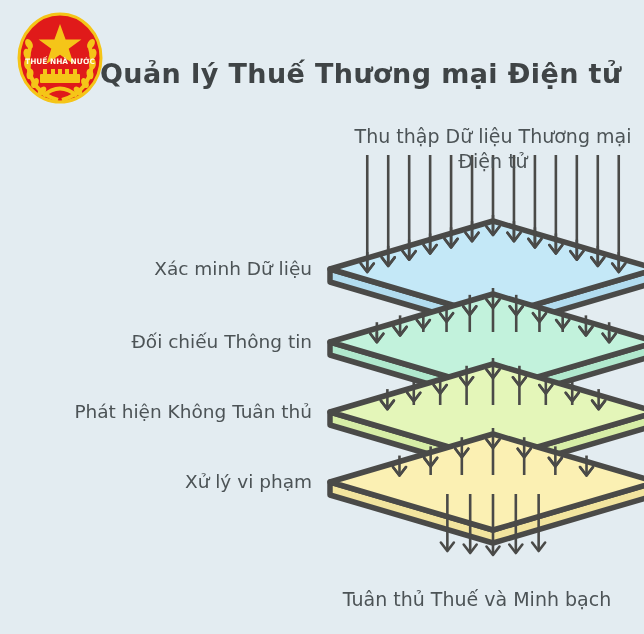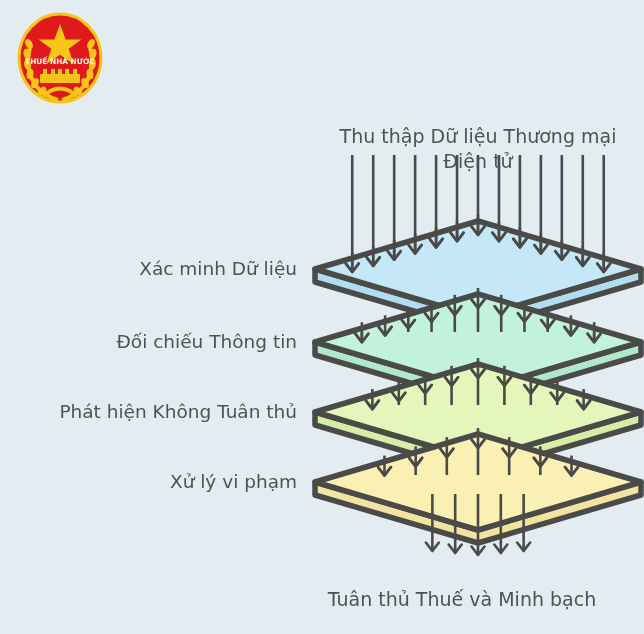--- a/index.html
+++ b/index.html
@@ -60,21 +60,21 @@
     font-size: 27px;
     font-weight: bold;
     font-family: "DejaVu Sans", sans-serif;
     letter-spacing: .4px;
     white-space: nowrap;
   }
 
   
   #diagram {
     position: absolute;
-    left: 1px;
+    left: 16px;
     top: 115px;
     width: 512px;
     height: 519px;
   }
   #diagram svg { display: block; }
 
   .cap-text {
     fill: #4c5356;
     font-family: "DejaVu Sans", sans-serif;
     font-size: 19px;
@@ -121,20 +121,21 @@
         <rect x="44" y="59" width="4" height="6"></rect>
         <rect x="51" y="59" width="4" height="6"></rect>
         <rect x="59" y="59" width="4" height="6"></rect>
       </g>
       <path d="M29 86 Q46 71 63 86" fill="none" stroke="#f5c518" stroke-width="4"></path>
       <text x="46" y="54" text-anchor="middle" font-family="DejaVu Sans, sans-serif" font-size="7.4" font-weight="bold" fill="#fffbe8">THUẾ NHÀ NƯỚC</text>
     </svg>
   </div>
 
 
+  <div id="main-title">Quản lý Thuế Thương mại Điện tử</div>
 </div>
 
 <div id="diagram">
   <svg width="644" height="519" viewBox="0 0 644 519" id="diagram-svg">
       <g></g>
       <g>
         <g>
           <path d="M314 154 L477 202 L640 154 L640 167 L477 215 L314 167 Z" fill="#b2dcef" stroke="#4a4a48" stroke-width="5.5" stroke-linejoin="round"></path>
           <path d="M477 106 L640 154 L477 202 L314 154 Z" fill="#c4e8f7" stroke="#4a4a48" stroke-width="5.5" stroke-linejoin="round"></path>
         </g>

